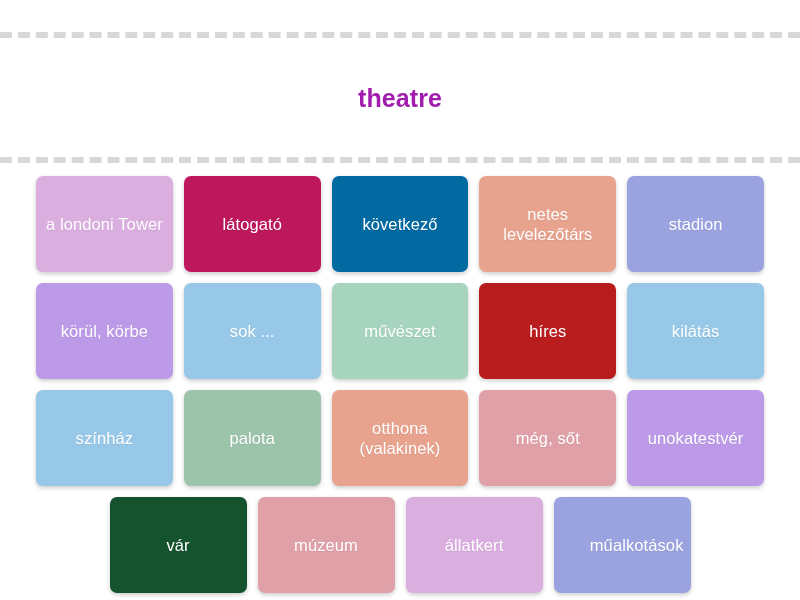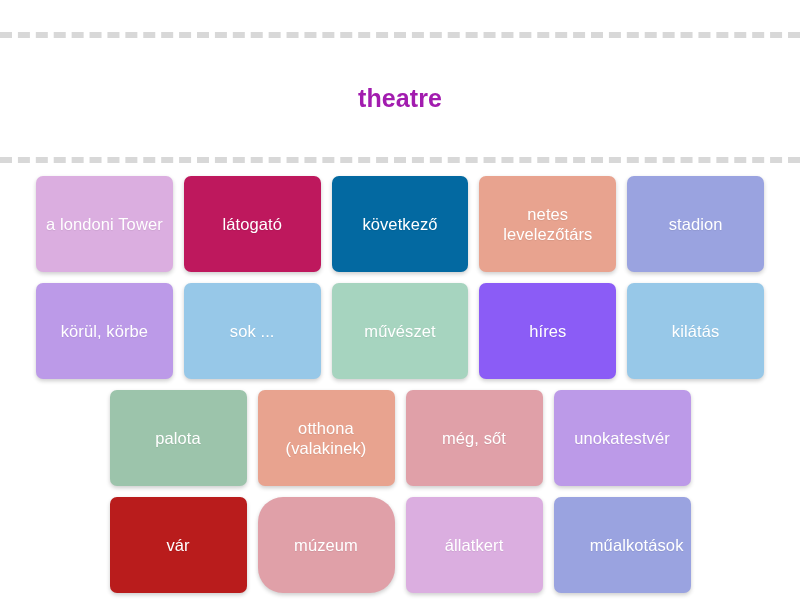--- a/index.html
+++ b/index.html
@@ -116,46 +116,49 @@
       <div class="tile-row">
         <div class="tile" style="background: rgb(188, 154, 232);">
           <span class="tile-label">körül, körbe</span>
         </div>
         <div class="tile" style="background: rgb(151, 200, 232);">
           <span class="tile-label">sok ...</span>
         </div>
         <div class="tile" style="background: rgb(166, 212, 191);">
           <span class="tile-label">művészet</span>
         </div>
-        <div class="tile" style="background: #8b5cf6; align-items: center;">
+        <div class="tile" style="background: #b91c1c; align-items: center;">
           <span class="tile-label">híres</span>
         </div>
         <div class="tile" style="background: rgb(151, 200, 232);">
           <span class="tile-label">kilátás</span>
         </div>
       </div>
       <div class="tile-row">
+        <div class="tile" style="background: rgb(151, 200, 232);">
+          <span class="tile-label">színház</span>
+        </div>
         <div class="tile" style="background: rgb(156, 196, 171);">
           <span class="tile-label">palota</span>
         </div>
         <div class="tile" style="background: rgb(232, 163, 143);">
           <span class="tile-label">otthona (valakinek)</span>
         </div>
         <div class="tile" style="background: rgb(224, 160, 168);">
           <span class="tile-label">még, sőt</span>
         </div>
         <div class="tile" style="background: rgb(188, 154, 232);">
           <span class="tile-label">unokatestvér</span>
         </div>
       </div>
       <div class="tile-row">
-        <div class="tile" style="background: #b91c1c;">
+        <div class="tile" style="background: #14532d;">
           <span class="tile-label">vár</span>
         </div>
-        <div class="tile" style="background: rgb(224, 160, 168); border-radius: 25px;">
+        <div class="tile" style="background: rgb(224, 160, 168);">
           <span class="tile-label">múzeum</span>
         </div>
         <div class="tile" style="background: rgb(219, 174, 224);">
           <span class="tile-label">állatkert</span>
         </div>
         <div class="tile" style="background: rgb(154, 163, 224); justify-content: flex-end;">
           <span class="tile-label">műalkotások</span>
         </div>
       </div>
     </div>

